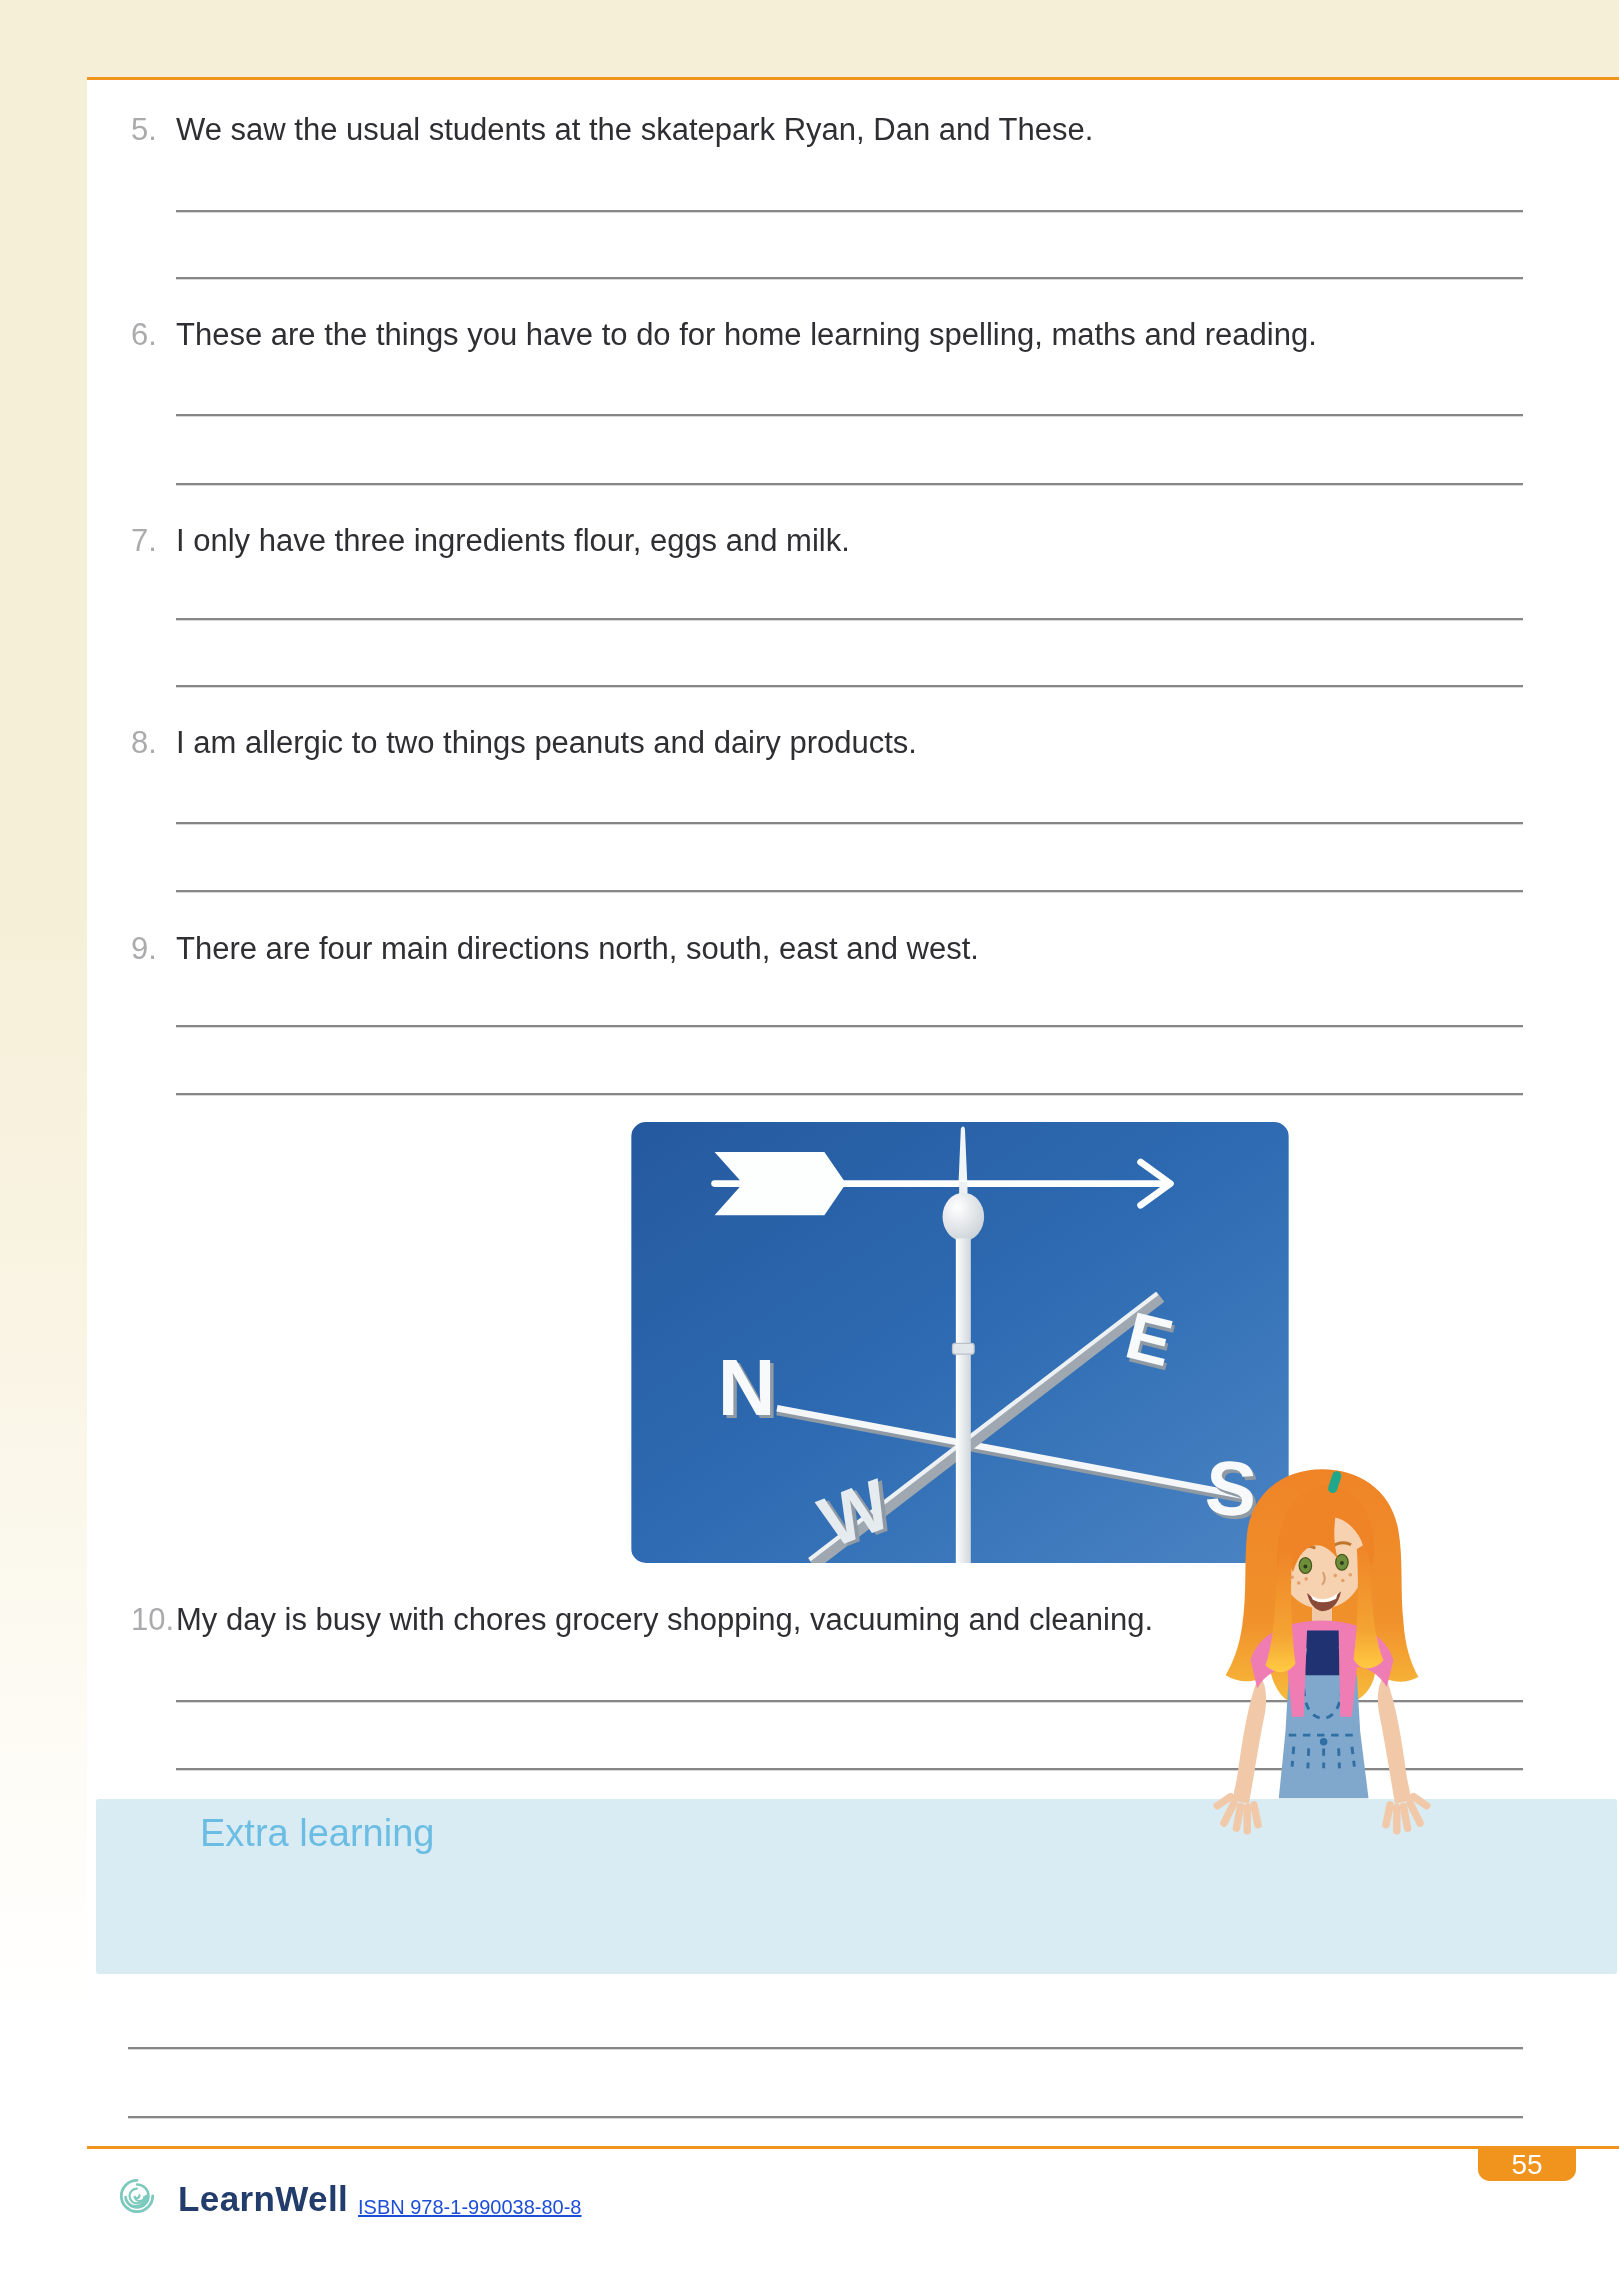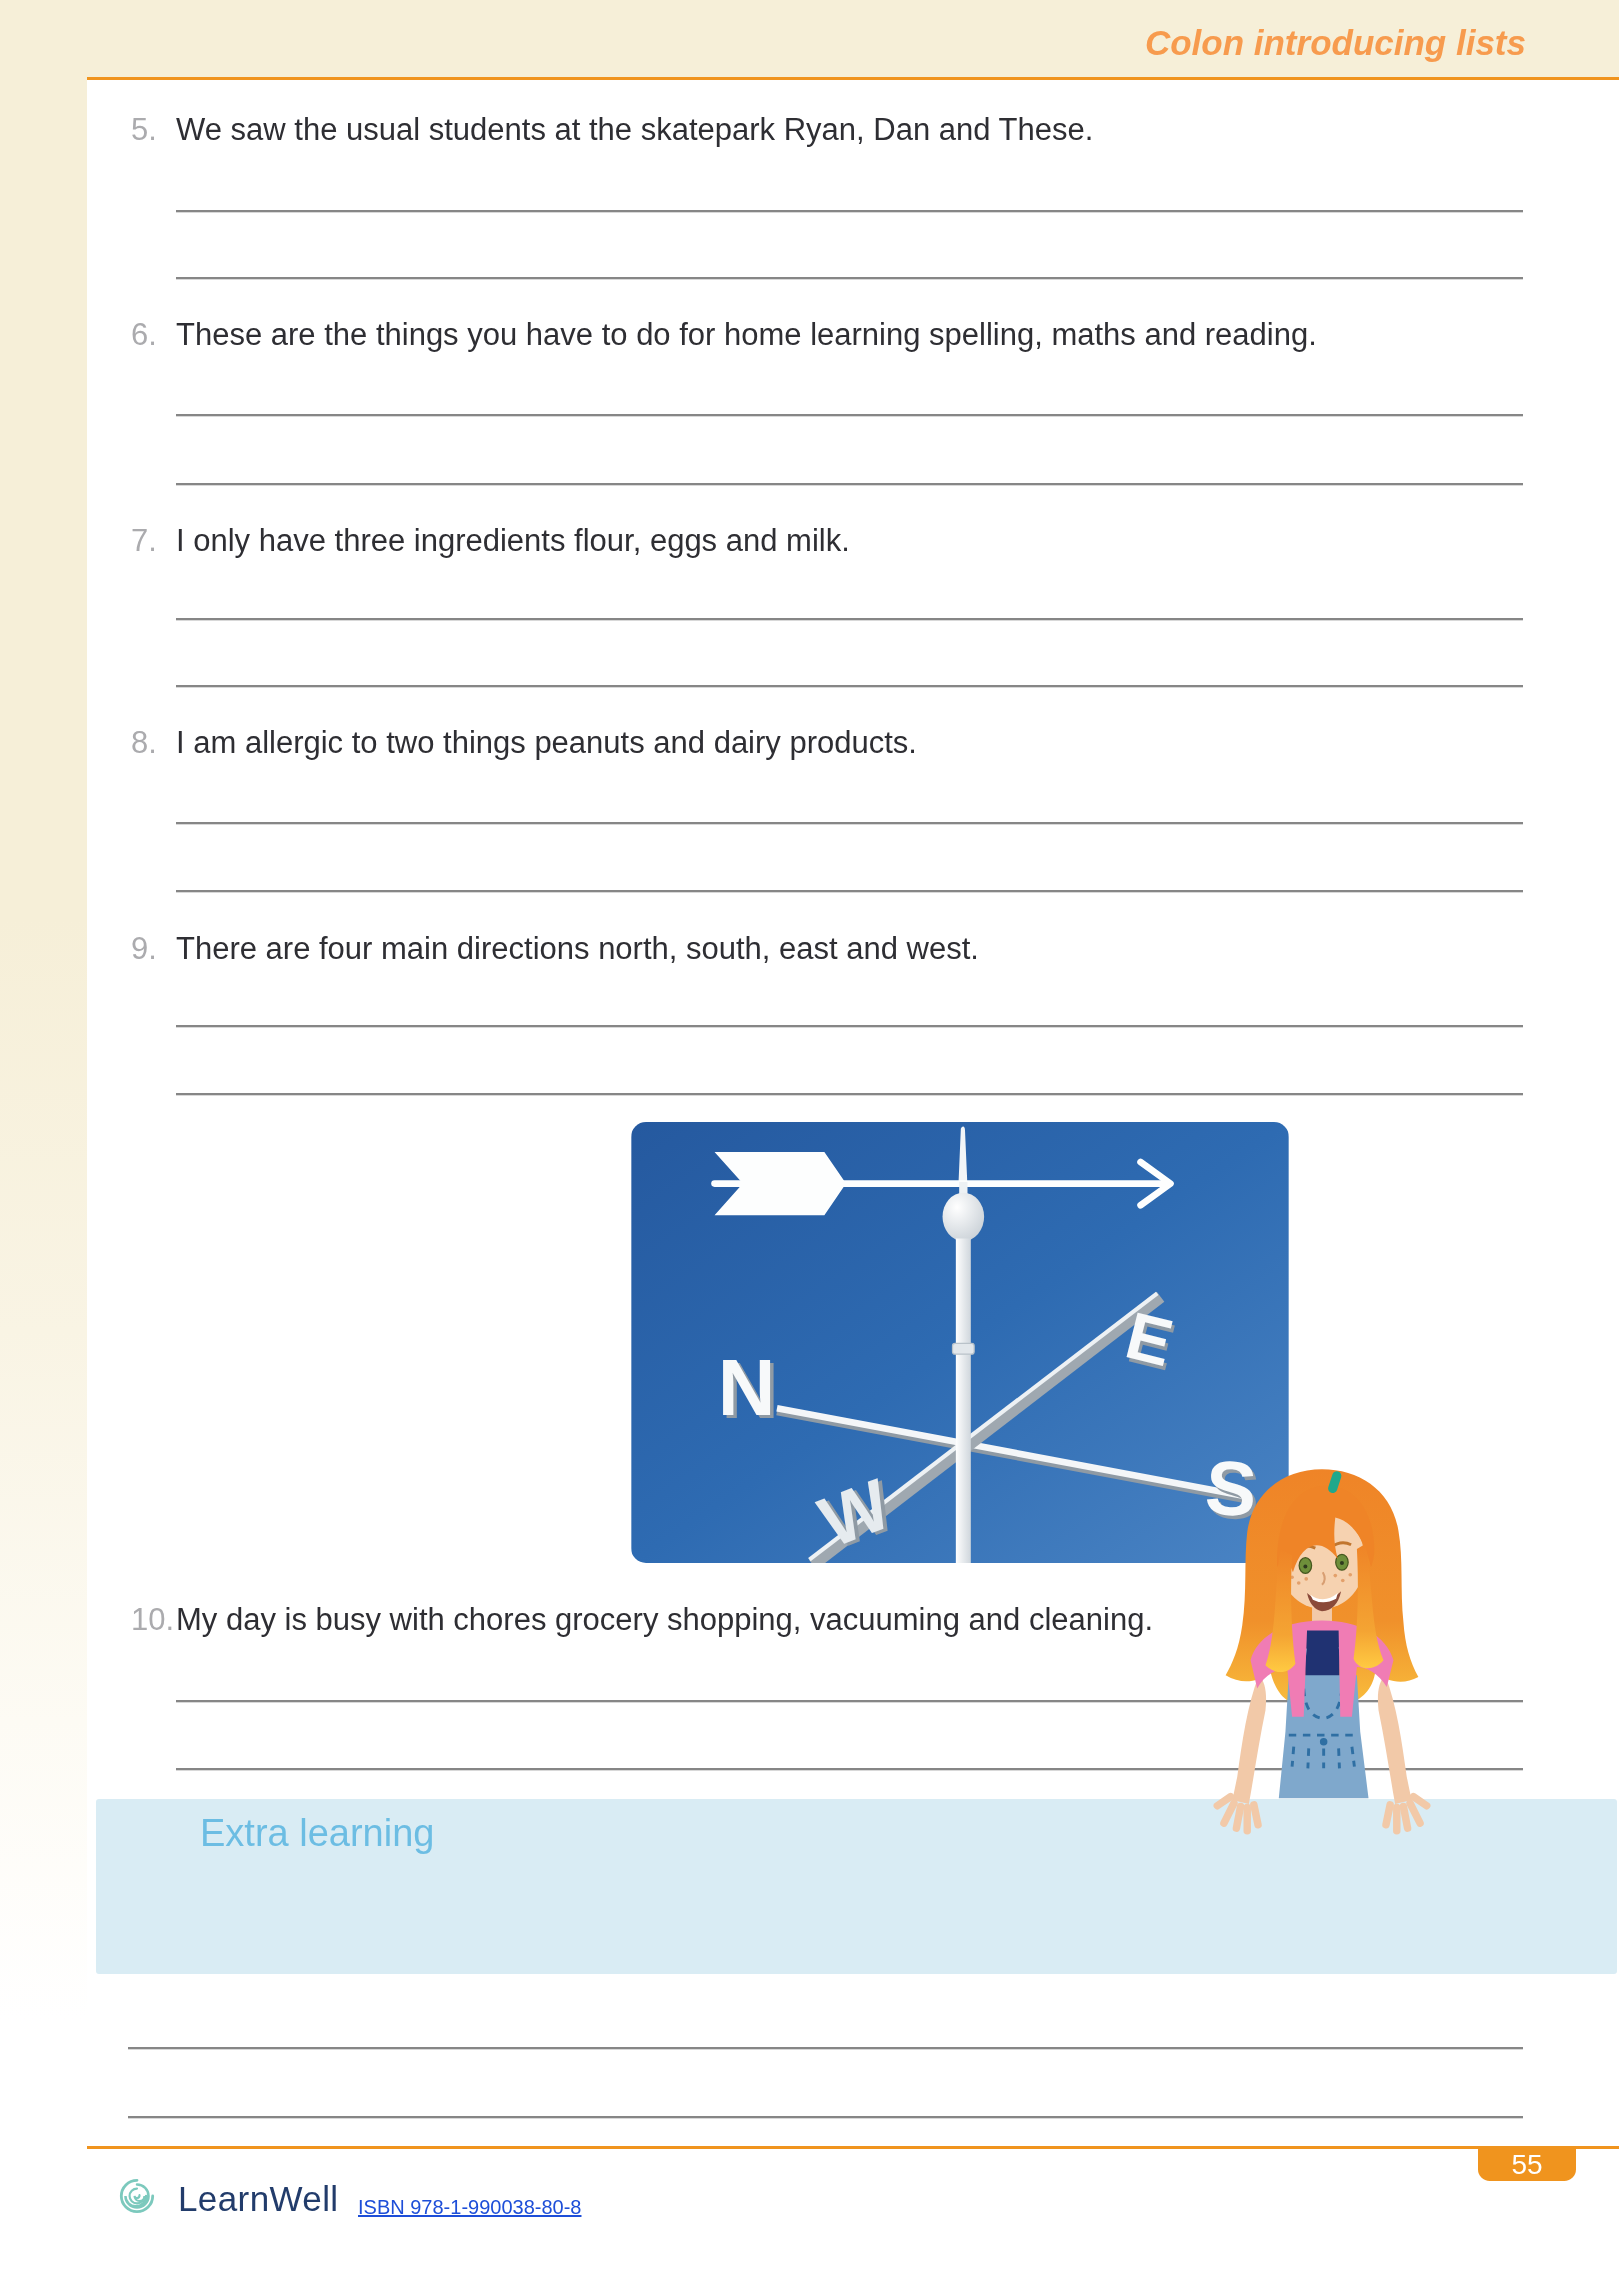--- a/index.html
+++ b/index.html
@@ -33,34 +33,33 @@
 
   .extra-box{position:absolute;left:96px;top:1799px;width:1521px;height:175px;background:#D9ECF4;
     border-radius:3px;z-index:2;}
   .extra-title{position:absolute;left:104px;top:13.3px;font-size:38px;color:#6CBDE3;}
   .extra-body{position:absolute;left:104px;top:78px;width:1057px;font-size:29px;line-height:1.5;color:#2E2E33;}
 
   .page-badge{position:absolute;left:1478px;top:2149px;width:98px;height:32px;background:#F0941E;
     border-radius:0 0 11.7px 11.7px;z-index:3;color:#fff;font-size:28px;text-align:center;line-height:32px;}
 
   .brand-logo{position:absolute;left:118px;top:2177px;width:38px;height:38px;z-index:2;}
-  .brand-name{position:absolute;left:178px;top:2179px;font-size:35px;font-weight:400;color:#223C6B;
+  .brand-name{position:absolute;left:178px;top:2179px;font-size:35px;font-weight:700;color:#223C6B;
     letter-spacing:0.4px;z-index:2;}
   .brand-isbn{position:absolute;left:358px;top:2196px;font-size:20px;color:#1d4ed8;z-index:2;text-decoration:underline;}
 </style>
 </head>
 <body>
 
 <div class="page">
 
   <div class="band-top"></div>
   <div class="band-left"></div>
   <div class="rule-top"></div>
 
-  <div class="header-title">Colon introducing lists</div>
 
   <div class="item" style="top:112px">
     <span class="num">5.</span>
     <span class="txt">We saw the usual students at the skatepark Ryan, Dan and These.</span>
   </div>
   <div class="wline" style="top:210px"></div>
   <div class="wline" style="top:277px"></div>
 
   <div class="item" style="top:317px">
     <span class="num">6.</span>

